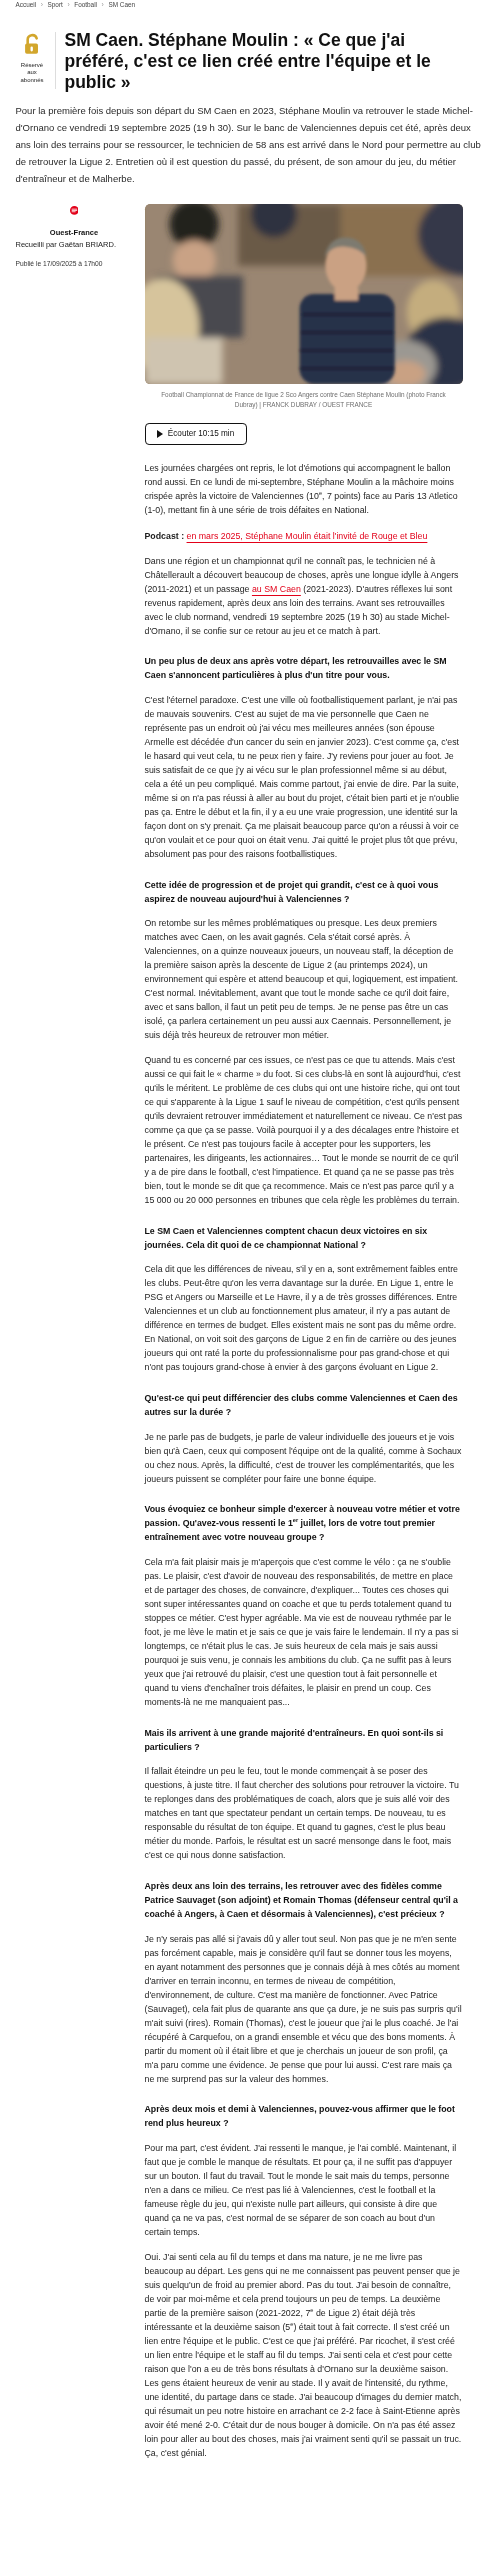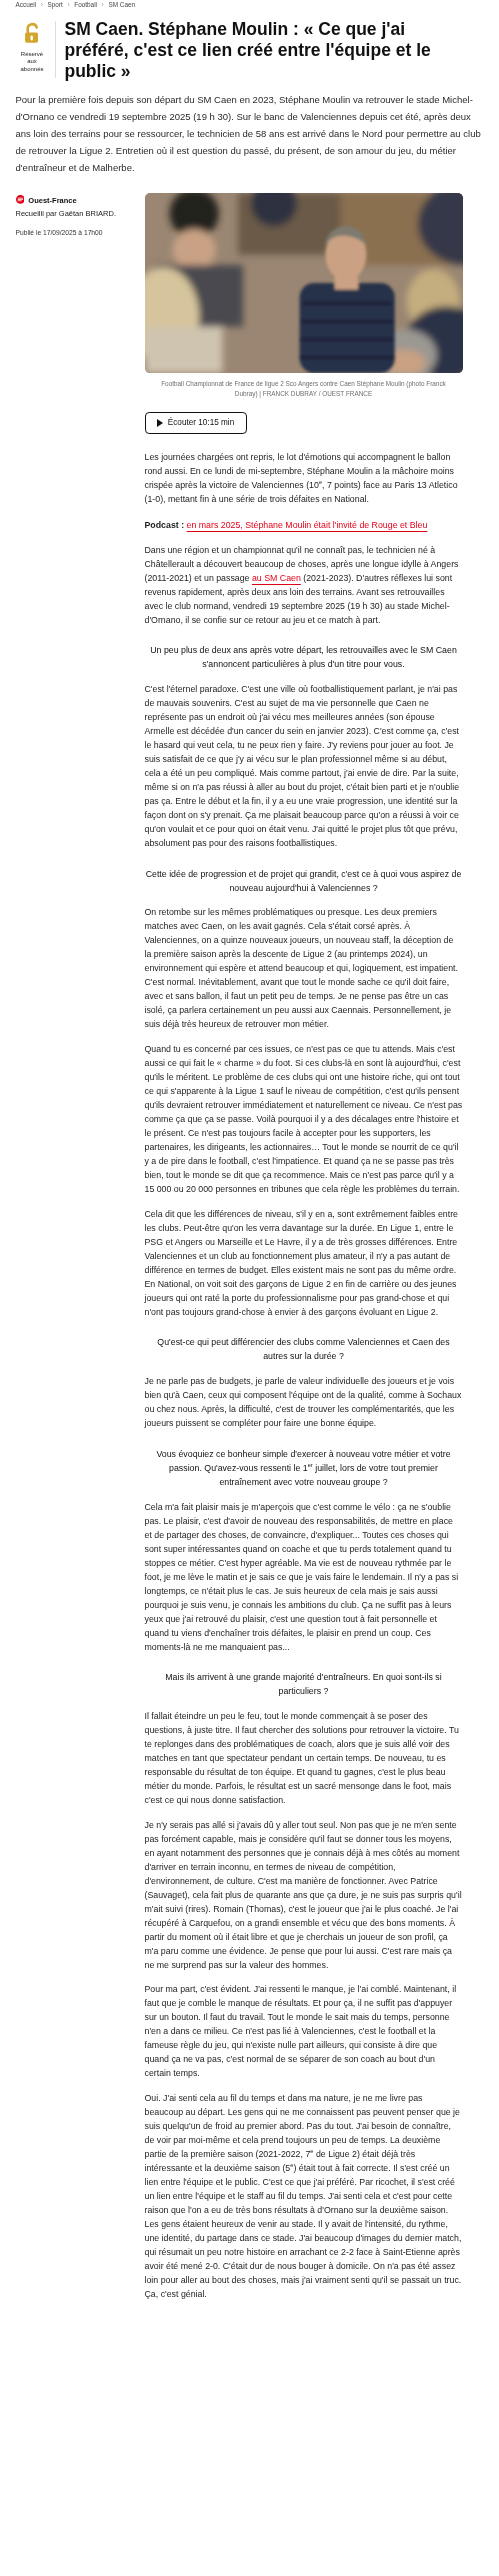--- a/index.html
+++ b/index.html
@@ -6,45 +6,45 @@
   body{
     width:500px;height:3102px;overflow:hidden;position:relative;
     font-family:"Liberation Sans", sans-serif;color:#1d1d1d;
   }
   .page{padding:0 15.5px;}
   
   .breadcrumb{padding-top:0.5px;font-size:6.4px;color:#4a4a4a;display:flex;gap:4.6px;align-items:center;}
   .breadcrumb a{color:#444;text-decoration:none;cursor:pointer;}
   .breadcrumb .sep{color:#999;font-size:6.7px;}
   
-  .header-row{display:flex;margin-top:11px;}
+  .header-row{display:flex;margin-top:22px;}
   .premium{width:33px;text-align:center;padding-top:3.1px;flex:none;}
   .premium .label{font-size:6px;line-height:7.7px;color:#1d1d1d;margin-top:4.1px;}
   .header-divider{width:0.5px;background:#ddd;margin:2.1px 8.8px 3.1px 6.7px;flex:none;}
   h1{font-size:17.5px;line-height:21px;font-weight:bold;margin:0;max-width:407px;color:#111;}
   
   .lede{font-size:9.5px;line-height:17px;color:#2a2a2a;margin-top:9px;max-width:466px;}
   
   .article-wrap{position:relative;margin-top:17.5px;}
   .byline{position:absolute;left:0;top:2.1px;width:117px;}
-  .brand-row{display:flex;align-items:center;gap:4px;}
+  .brand-row{display:flex;align-items:center;gap:11px;flex-direction:column;}
   .brand-name{font-weight:bold;font-size:7.5px;color:#111;}
   .author{font-size:7.5px;color:#222;margin-top:3.1px;}
   .published{font-size:6.7px;color:#333;margin-top:10.8px;}
   .main-col{margin-left:129px;width:318px;}
   .photo{width:318px;height:180px;border-radius:5.2px;overflow:hidden;background:#93815f;}
   .caption{font-size:6.4px;line-height:10.3px;color:#6e6e6e;text-align:center;margin:5.7px 7.2px 0;}
   .listen-btn{margin-top:12.4px;display:inline-flex;align-items:center;gap:5px;border:0.8px solid #111;
     border-radius:4.1px;padding:5.7px 11.3px;font-size:8.2px;background:#fff;cursor:pointer;color:#111;}
   .play-icon{width:0;height:0;border-left:6.7px solid #111;border-top:4.1px solid transparent;border-bottom:4.1px solid transparent;}
   
   .article-body{margin-top:15.5px;}
   .article-body p{font-size:8.8px;line-height:14px;margin:0 0 10.8px;color:#1d1d1d;}
   .article-body p.podcast{margin-top:12.4px;}
-  .article-body h2.question{font-size:8.8px;line-height:14px;font-weight:normal;margin:16.5px 0 10.8px;color:#111;text-align:center;}
+  .article-body h2.question{font-size:8.8px;line-height:14px;font-weight:bold;margin:16.5px 0 10.8px;color:#111;}
   .article-body sup{font-size:5.7px;line-height:0;}
   .red-link{color:#e20019;text-decoration:underline;text-decoration-color:#e20019;text-decoration-thickness:0.8px;text-underline-offset:2.6px;cursor:pointer;}
   .article-body strong{font-weight:bold;}
   
   .comment-box{display:flex;align-items:center;justify-content:space-between;border:0.5px solid #e3e3e3;
     border-radius:3.1px;padding:13.4px 12.4px;margin:20.6px 0 23px;background:#fff;}
   .comment-prompt{font-size:8.8px;line-height:14.4px;max-width:139px;color:#1d1d1d;}
   .comment-btn{background:#e20019;color:#fff;font-weight:bold;font-size:8px;border:none;border-radius:4.1px;
     padding:7.7px 11.3px;cursor:pointer;font-family:"Liberation Sans", sans-serif;}
 </style>
@@ -143,28 +143,31 @@
 
       <div class="article-body">
           <p>Les journées chargées ont repris, le lot d'émotions qui accompagnent le ballon rond aussi. En ce lundi de mi-septembre, Stéphane Moulin a la mâchoire moins crispée après la victoire de Valenciennes (10<sup>e</sup>, 7 points) face au Paris 13 Atletico (1-0), mettant fin à une série de trois défaites en National.</p>
           <p class="podcast"><strong>Podcast : </strong><a class="red-link" href="#">en mars 2025, Stéphane Moulin était l'invité de Rouge et Bleu</a></p>
           <p>Dans une région et un championnat qu'il ne connaît pas, le technicien né à Châtellerault a découvert beaucoup de choses, après une longue idylle à Angers (2011-2021) et un passage <a class="red-link" href="#">au SM Caen</a> (2021-2023). D'autres réflexes lui sont revenus rapidement, après deux ans loin des terrains. Avant ses retrouvailles avec le club normand, vendredi 19 septembre 2025 (19 h 30) au stade Michel-d'Ornano, il se confie sur ce retour au jeu et ce match à part.</p>
           <h2 class="question">Un peu plus de deux ans après votre départ, les retrouvailles avec le SM Caen s'annoncent particulières à plus d'un titre pour vous.</h2>
           <p>C'est l'éternel paradoxe. C'est une ville où footballistiquement parlant, je n'ai pas de mauvais souvenirs. C'est au sujet de ma vie personnelle que Caen ne représente pas un endroit où j'ai vécu mes meilleures années (son épouse Armelle est décédée d'un cancer du sein en janvier 2023). C'est comme ça, c'est le hasard qui veut cela, tu ne peux rien y faire. J'y reviens pour jouer au foot. Je suis satisfait de ce que j'y ai vécu sur le plan professionnel même si au début, cela a été un peu compliqué. Mais comme partout, j'ai envie de dire. Par la suite, même si on n'a pas réussi à aller au bout du projet, c'était bien parti et je n'oublie pas ça. Entre le début et la fin, il y a eu une vraie progression, une identité sur la façon dont on s'y prenait. Ça me plaisait beaucoup parce qu'on a réussi à voir ce qu'on voulait et ce pour quoi on était venu. J'ai quitté le projet plus tôt que prévu, absolument pas pour des raisons footballistiques.</p>
           <h2 class="question">Cette idée de progression et de projet qui grandit, c'est ce à quoi vous aspirez de nouveau aujourd'hui à Valenciennes ?</h2>
           <p>On retombe sur les mêmes problématiques ou presque. Les deux premiers matches avec Caen, on les avait gagnés. Cela s'était corsé après. À Valenciennes, on a quinze nouveaux joueurs, un nouveau staff, la déception de la première saison après la descente de Ligue 2 (au printemps 2024), un environnement qui espère et attend beaucoup et qui, logiquement, est impatient. C'est normal. Inévitablement, avant que tout le monde sache ce qu'il doit faire, avec et sans ballon, il faut un petit peu de temps. Je ne pense pas être un cas isolé, ça parlera certainement un peu aussi aux Caennais. Personnellement, je suis déjà très heureux de retrouver mon métier.</p>
           <p>Quand tu es concerné par ces issues, ce n'est pas ce que tu attends. Mais c'est aussi ce qui fait le « charme » du foot. Si ces clubs-là en sont là aujourd'hui, c'est qu'ils le méritent. Le problème de ces clubs qui ont une histoire riche, qui ont tout ce qui s'apparente à la Ligue 1 sauf le niveau de compétition, c'est qu'ils pensent qu'ils devraient retrouver immédiatement et naturellement ce niveau. Ce n'est pas comme ça que ça se passe. Voilà pourquoi il y a des décalages entre l'histoire et le présent. Ce n'est pas toujours facile à accepter pour les supporters, les partenaires, les dirigeants, les actionnaires… Tout le monde se nourrit de ce qu'il y a de pire dans le football, c'est l'impatience. Et quand ça ne se passe pas très bien, tout le monde se dit que ça recommence. Mais ce n'est pas parce qu'il y a 15 000 ou 20 000 personnes en tribunes que cela règle les problèmes du terrain.</p>
+          <h2 class="question">Le SM Caen et Valenciennes comptent chacun deux victoires en six journées. Cela dit quoi de ce championnat National ?</h2>
           <p>Cela dit que les différences de niveau, s'il y en a, sont extrêmement faibles entre les clubs. Peut-être qu'on les verra davantage sur la durée. En Ligue 1, entre le PSG et Angers ou Marseille et Le Havre, il y a de très grosses différences. Entre Valenciennes et un club au fonctionnement plus amateur, il n'y a pas autant de différence en termes de budget. Elles existent mais ne sont pas du même ordre. En National, on voit soit des garçons de Ligue 2 en fin de carrière ou des jeunes joueurs qui ont raté la porte du professionnalisme pour pas grand-chose et qui n'ont pas toujours grand-chose à envier à des garçons évoluant en Ligue 2.</p>
           <h2 class="question">Qu'est-ce qui peut différencier des clubs comme Valenciennes et Caen des autres sur la durée ?</h2>
           <p>Je ne parle pas de budgets, je parle de valeur individuelle des joueurs et je vois bien qu'à Caen, ceux qui composent l'équipe ont de la qualité, comme à Sochaux ou chez nous. Après, la difficulté, c'est de trouver les complémentarités, que les joueurs puissent se compléter pour faire une bonne équipe.</p>
           <h2 class="question">Vous évoquiez ce bonheur simple d'exercer à nouveau votre métier et votre passion. Qu'avez-vous ressenti le 1<sup>er</sup> juillet, lors de votre tout premier entraînement avec votre nouveau groupe ?</h2>
           <p>Cela m'a fait plaisir mais je m'aperçois que c'est comme le vélo : ça ne s'oublie pas. Le plaisir, c'est d'avoir de nouveau des responsabilités, de mettre en place et de partager des choses, de convaincre, d'expliquer... Toutes ces choses qui sont super intéressantes quand on coache et que tu perds totalement quand tu stoppes ce métier. C'est hyper agréable. Ma vie est de nouveau rythmée par le foot, je me lève le matin et je sais ce que je vais faire le lendemain. Il n'y a pas si longtemps, ce n'était plus le cas. Je suis heureux de cela mais je sais aussi pourquoi je suis venu, je connais les ambitions du club. Ça ne suffit pas à leurs yeux que j'ai retrouvé du plaisir, c'est une question tout à fait personnelle et quand tu viens d'enchaîner trois défaites, le plaisir en prend un coup. Ces moments-là ne me manquaient pas...</p>
           <h2 class="question">Mais ils arrivent à une grande majorité d'entraîneurs. En quoi sont-ils si particuliers ?</h2>
           <p>Il fallait éteindre un peu le feu, tout le monde commençait à se poser des questions, à juste titre. Il faut chercher des solutions pour retrouver la victoire. Tu te replonges dans des problématiques de coach, alors que je suis allé voir des matches en tant que spectateur pendant un certain temps. De nouveau, tu es responsable du résultat de ton équipe. Et quand tu gagnes, c'est le plus beau métier du monde. Parfois, le résultat est un sacré mensonge dans le foot, mais c'est ce qui nous donne satisfaction.</p>
+          <h2 class="question">Après deux ans loin des terrains, les retrouver avec des fidèles comme Patrice Sauvaget (son adjoint) et Romain Thomas (défenseur central qu'il a coaché à Angers, à Caen et désormais à Valenciennes), c'est précieux ?</h2>
           <p>Je n'y serais pas allé si j'avais dû y aller tout seul. Non pas que je ne m'en sente pas forcément capable, mais je considère qu'il faut se donner tous les moyens, en ayant notamment des personnes que je connais déjà à mes côtés au moment d'arriver en terrain inconnu, en termes de niveau de compétition, d'environnement, de culture. C'est ma manière de fonctionner. Avec Patrice (Sauvaget), cela fait plus de quarante ans que ça dure, je ne suis pas surpris qu'il m'ait suivi (rires). Romain (Thomas), c'est le joueur que j'ai le plus coaché. Je l'ai récupéré à Carquefou, on a grandi ensemble et vécu que des bons moments. À partir du moment où il était libre et que je cherchais un joueur de son profil, ça m'a paru comme une évidence. Je pense que pour lui aussi. C'est rare mais ça ne me surprend pas sur la valeur des hommes.</p>
+          <h2 class="question">Après deux mois et demi à Valenciennes, pouvez-vous affirmer que le foot rend plus heureux ?</h2>
           <p>Pour ma part, c'est évident. J'ai ressenti le manque, je l'ai comblé. Maintenant, il faut que je comble le manque de résultats. Et pour ça, il ne suffit pas d'appuyer sur un bouton. Il faut du travail. Tout le monde le sait mais du temps, personne n'en a dans ce milieu. Ce n'est pas lié à Valenciennes, c'est le football et la fameuse règle du jeu, qui n'existe nulle part ailleurs, qui consiste à dire que quand ça ne va pas, c'est normal de se séparer de son coach au bout d'un certain temps.</p>
           <p>Oui. J'ai senti cela au fil du temps et dans ma nature, je ne me livre pas beaucoup au départ. Les gens qui ne me connaissent pas peuvent penser que je suis quelqu'un de froid au premier abord. Pas du tout. J'ai besoin de connaître, de voir par moi-même et cela prend toujours un peu de temps. La deuxième partie de la première saison (2021-2022, 7<sup>e</sup> de Ligue 2) était déjà très intéressante et la deuxième saison (5<sup>e</sup>) était tout à fait correcte. Il s'est créé un lien entre l'équipe et le public. C'est ce que j'ai préféré. Par ricochet, il s'est créé un lien entre l'équipe et le staff au fil du temps. J'ai senti cela et c'est pour cette raison que l'on a eu de très bons résultats à d'Ornano sur la deuxième saison. Les gens étaient heureux de venir au stade. Il y avait de l'intensité, du rythme, une identité, du partage dans ce stade. J'ai beaucoup d'images du dernier match, qui résumait un peu notre histoire en arrachant ce 2-2 face à Saint-Etienne après avoir été mené 2-0. C'était dur de nous bouger à domicile. On n'a pas été assez loin pour aller au bout des choses, mais j'ai vraiment senti qu'il se passait un truc. Ça, c'est génial.</p>
         </div>
 
     </div>
   </div>
 </div>
 
 
 </body></html>

